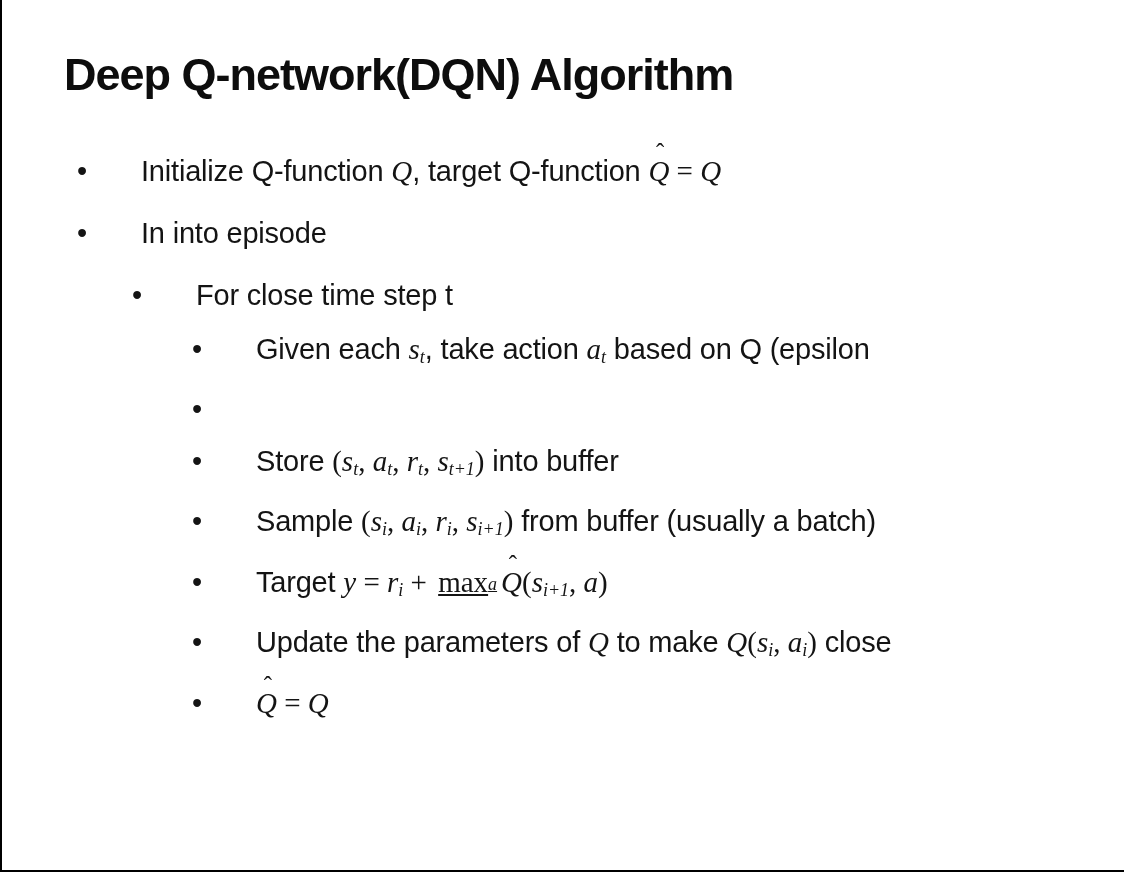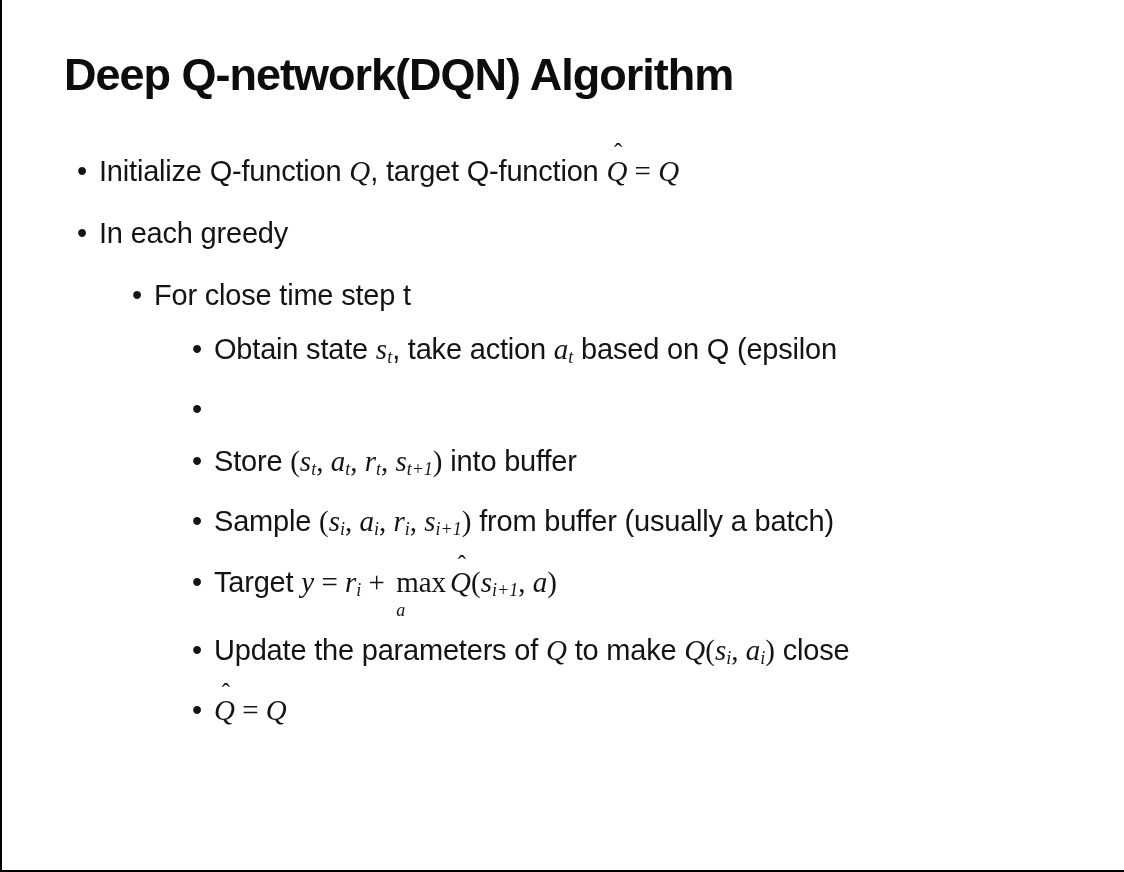--- a/index.html
+++ b/index.html
@@ -28,21 +28,21 @@
     font-size: 29px;
     letter-spacing: -0.2px;
     line-height: 42px;
   }
   .row { display: flex; align-items: flex-start; }
   .row.lvl1 { padding-left: 13px;  margin-bottom: 20px; }
   .row.lvl2 { padding-left: 68px;  margin-bottom: 12px; }
   .row.lvl3 { padding-left: 128px; margin-bottom: 10px; }
   .marker { flex: none; width: 22px; }
   .content { flex: 1; min-width: 0; }
-  .line { white-space: nowrap; }
+  .line { white-space: nowrap; margin-left: 42px; }
 
   
   .mi { font-family: "Liberation Serif", serif; font-style: italic; letter-spacing: 0; }
   .mr { font-family: "Liberation Serif", serif; font-style: normal; letter-spacing: 0; }
   .msub .sb {
     font-family: "Liberation Serif", serif;
     font-style: italic;
     font-size: 0.62em;
     vertical-align: -0.25em;
     letter-spacing: 0;
@@ -53,55 +53,57 @@
     top: -0.34em;
     left: 56%;
     transform: translateX(-50%);
     font-family: "Liberation Serif", serif;
     font-style: normal;
     font-size: 0.85em;
     line-height: 1;
   }
   .munder {
     display: inline-flex;
-    flex-direction: column;
+    flex-direction: row;
+    align-items: center;
     vertical-align: baseline;
     margin: 0 4px;
+    text-decoration: underline;
   }
   .munder .under-top { line-height: 1; }
   .munder .under-bottom { font-size: 0.62em; line-height: 1; margin-top: 4px; }
 </style>
 </head>
 <body>
 
 <div class="slide">
   <h1 class="title">Deep Q-network(DQN) Algorithm</h1>
   <div class="bullets" id="bullet-root">
       <div class="row lvl1">
         <span class="marker">•</span>
         <div class="content">
           <div class="line"><span class="seg-text">Initialize Q-function </span><span class="mi">Q</span><span class="seg-text">, target Q-function </span><span class="mhat"><span class="hat-mark">ˆ</span><span class="mi">Q</span></span><span class="mr"> = </span><span class="mi">Q</span></div>
         </div>
       </div>
       <div class="row lvl1">
         <span class="marker">•</span>
         <div class="content">
-          <div class="line"><span class="seg-text">In each greedy</span></div>
+          <div class="line"><span class="seg-text">In into episode</span></div>
         </div>
       </div>
       <div class="row lvl2">
         <span class="marker">•</span>
         <div class="content">
           <div class="line"><span class="seg-text">For close time step t</span></div>
         </div>
       </div>
       <div class="row lvl3">
         <span class="marker">•</span>
         <div class="content">
-          <div class="line"><span class="seg-text">Obtain state </span><span class="msub"><span class="mi">s</span><span class="sb">t</span></span><span class="seg-text">, take action </span><span class="msub"><span class="mi">a</span><span class="sb">t</span></span><span class="seg-text"> based on Q (epsilon</span></div>
+          <div class="line"><span class="seg-text">Given each </span><span class="msub"><span class="mi">s</span><span class="sb">t</span></span><span class="seg-text">, take action </span><span class="msub"><span class="mi">a</span><span class="sb">t</span></span><span class="seg-text"> based on Q (epsilon</span></div>
         </div>
       </div>
       <div class="row lvl3">
         <span class="marker">•</span>
       </div>
       <div class="row lvl3">
         <span class="marker">•</span>
         <div class="content">
           <div class="line"><span class="seg-text">Store </span><span class="mr">(</span><span class="msub"><span class="mi">s</span><span class="sb">t</span></span><span class="mr">, </span><span class="msub"><span class="mi">a</span><span class="sb">t</span></span><span class="mr">, </span><span class="msub"><span class="mi">r</span><span class="sb">t</span></span><span class="mr">, </span><span class="msub"><span class="mi">s</span><span class="sb">t+1</span></span><span class="mr">)</span><span class="seg-text"> into buffer</span></div>
         </div>

